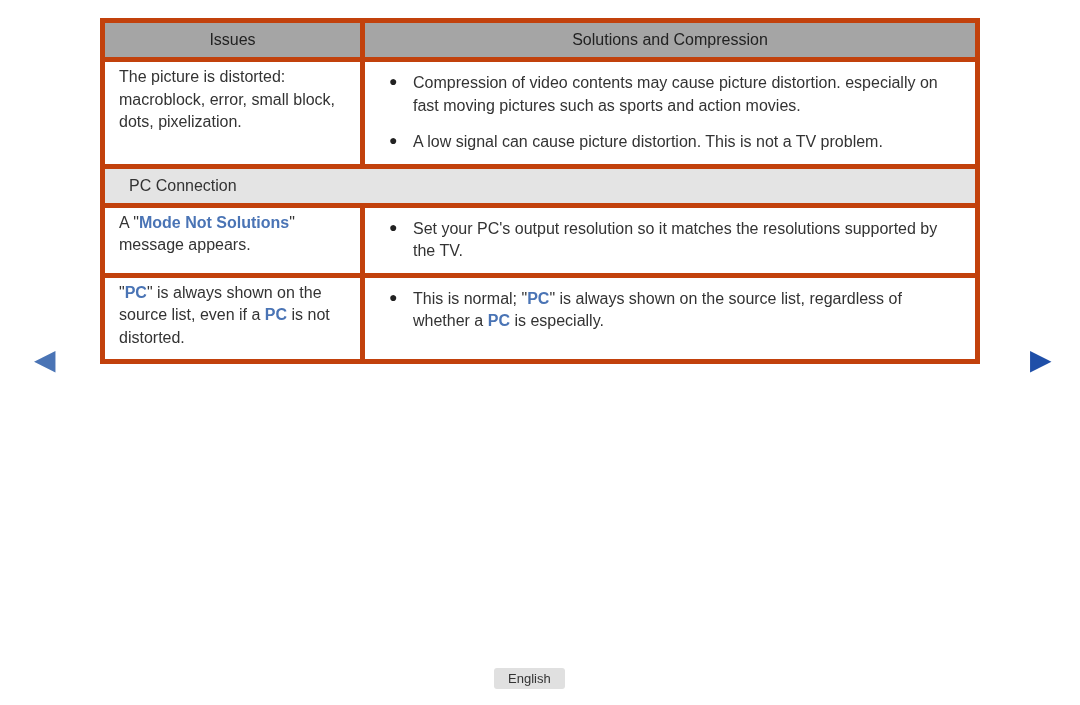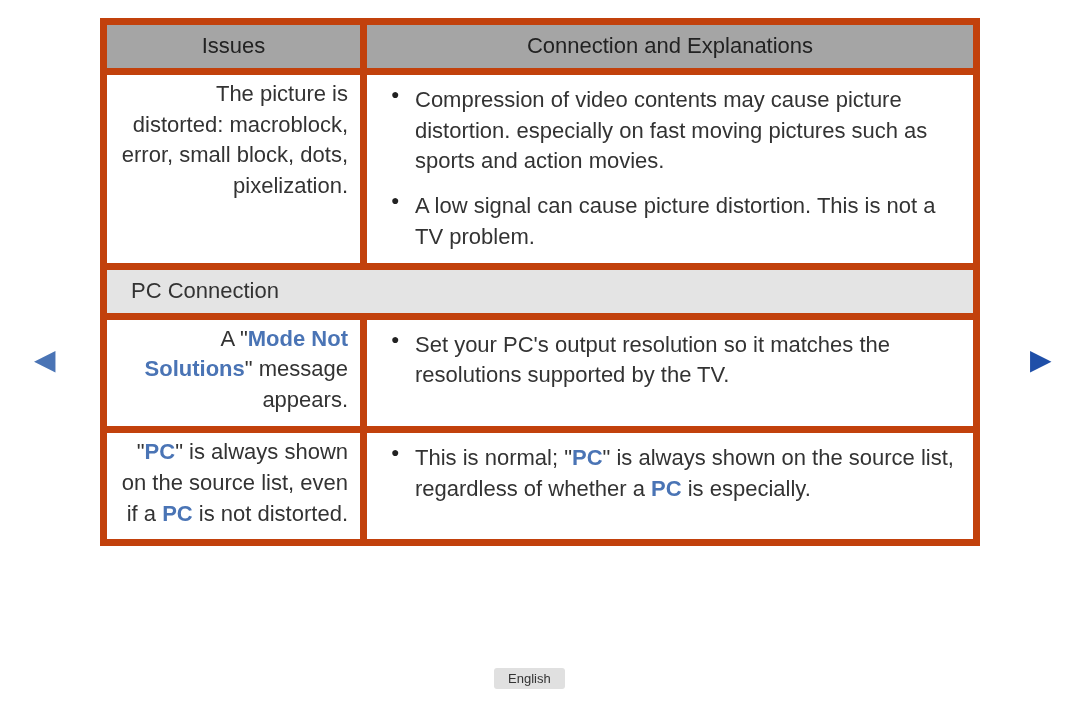--- a/index.html
+++ b/index.html
@@ -21,37 +21,36 @@
       left: 100px;
       width: 880px;
     }
     table.troubleshoot {
       width: 100%;
       border-collapse: collapse;
       table-layout: fixed;
     }
     table.troubleshoot th,
     table.troubleshoot td {
-      border: 7px solid #c2410c;
+      border: 5px solid #c2410c;
       vertical-align: top;
-      font-size: 22px;
+      font-size: 16px;
       line-height: 1.4;
     }
     table.troubleshoot th {
       background: #a5a5a5;
       font-weight: 400;
       text-align: center;
       padding: 6px 8px;
       color: #222;
     }
     th.col-issue { width: 260px; }
     td.issue {
       padding: 4px 12px 10px 14px;
       color: #333;
-      text-align: right;
     }
     td.solution {
       padding: 10px 16px 10px 20px;
       color: #333;
       border-radius: 28px;
     }
     td.section-header {
       background: #e4e4e4;
       padding: 6px 24px;
       color: #333;
@@ -104,21 +103,21 @@
 
 <div class="page">
   <table class="troubleshoot">
     <colgroup>
       <col class="col-issue" style="width:260px">
       <col>
     </colgroup>
     <thead>
       <tr>
         <th class="col-issue">Issues</th>
-        <th>Connection and Explanations</th>
+        <th>Solutions and Compression</th>
       </tr>
     </thead>
     <tbody>
       <tr>
         <td class="issue">The picture is distorted: macroblock, error, small block, dots, pixelization.</td>
         <td class="solution">
           <ul class="solution-list">
             <li>Compression of video contents may cause picture distortion. especially on fast moving pictures such as sports and action movies.</li>
             <li>A low signal can cause picture distortion. This is not a TV problem.</li>
           </ul>

